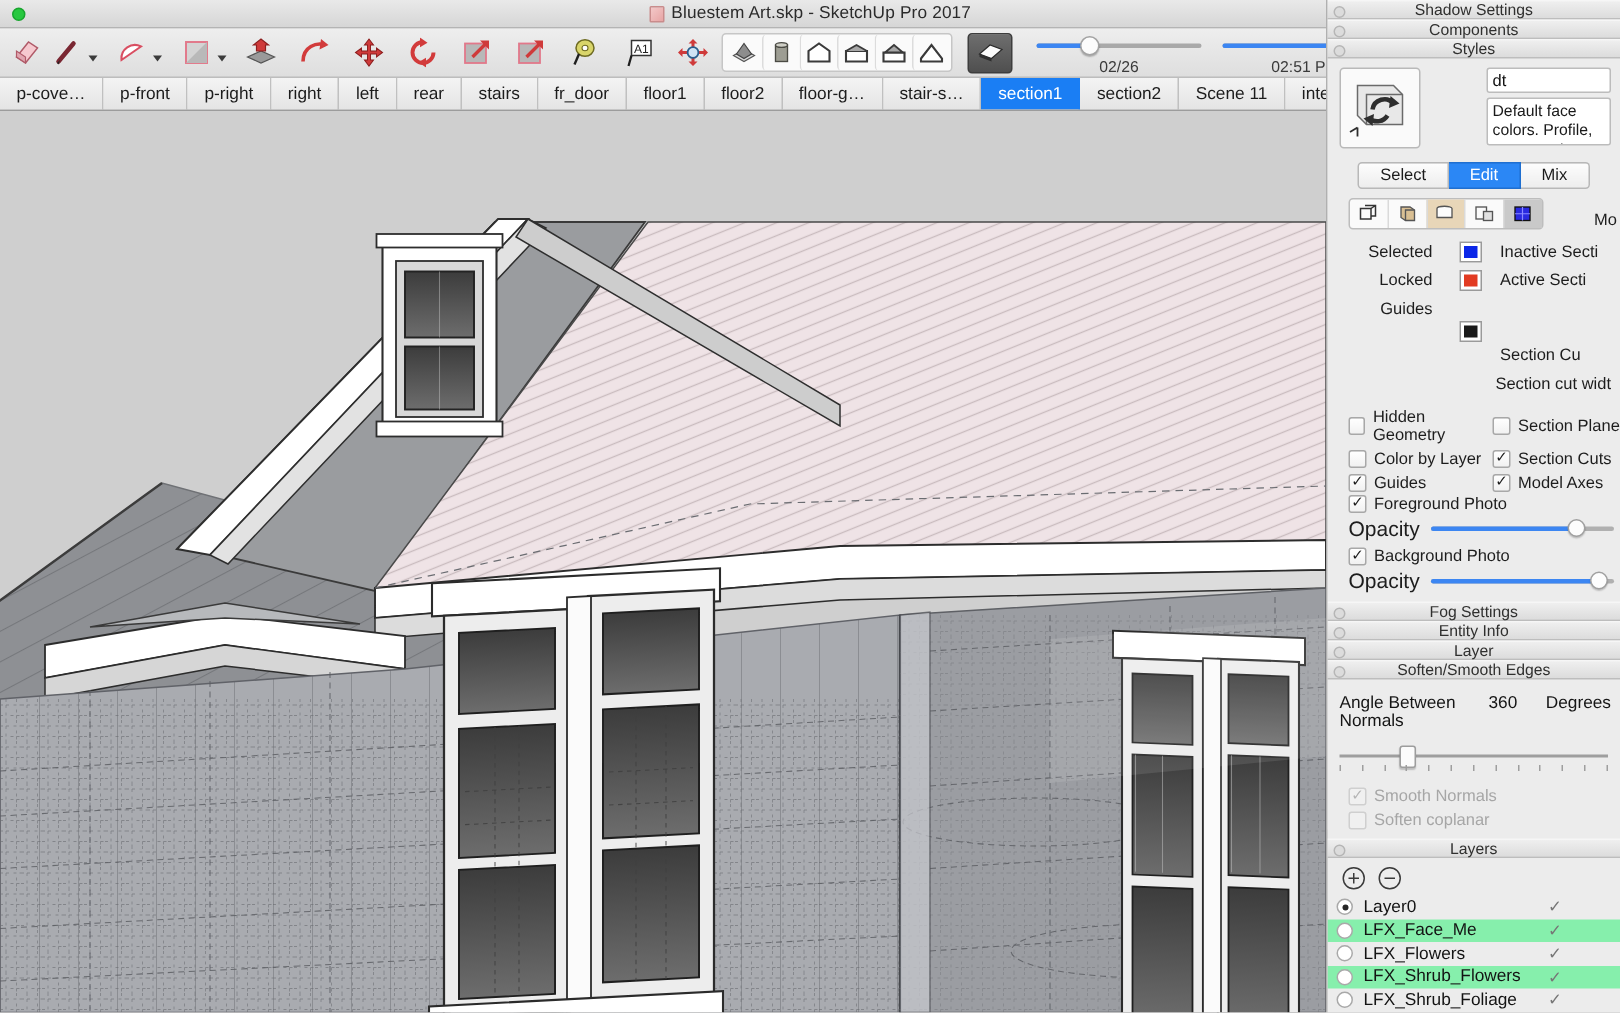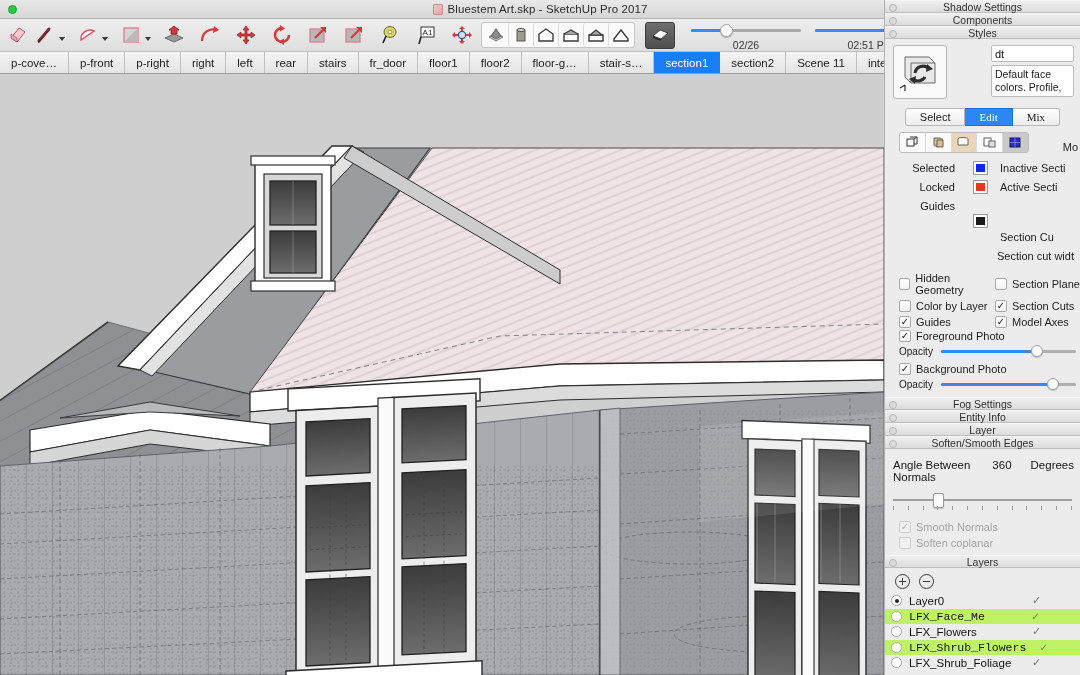--- a/index.html
+++ b/index.html
@@ -141,21 +141,21 @@
   }
   .segmented {
     display: flex; justify-content: center; margin: 7px 0 6px 0;
   }
   .seg {
     padding: 2px 14px; font-size: 11px; background: linear-gradient(#fdfdfd,#ededed);
     border: 1px solid #b8b8b8; color: #1b1b1b;
   }
   .seg:first-child { border-radius: 3px 0 0 3px; }
   .seg:last-child { border-radius: 0 3px 3px 0; }
-  .seg + .seg { border-left: none; font-family: Liberation Serif, serif; }
+  .seg + .seg { border-left: none; }
   .seg.active { background: #2b87f5; color: #fff; border-color: #1f6fd0; }
 
   .catbar {
     display: flex; margin: 0 6px 8px 14px; background: #fafafa;
     border: 1px solid #bdbdbd; border-radius: 3px; width: 130px; height: 21px;
   }
   .cat {
     flex: 1; display: flex; align-items: center; justify-content: center;
   }
   .cat + .cat { border-left: 1px solid #dadada; }
@@ -178,21 +178,21 @@
   .box {
     width: 12px; height: 12px; border: 1px solid #a8a8a8; border-radius: 2px;
     background: linear-gradient(#ffffff,#f1f1f1);
     display: flex; align-items: center; justify-content: center;
     font-size: 10px; color: #222; line-height: 1;
   }
   .box.checked::after { content: "✓"; font-size: 10px; color: #1c1c1c; }
 
   .mp-title { font-weight: bold; font-size: 11px; padding: 8px 0 3px 14px; color: #171717; }
   .op-row { display: flex; align-items: center; gap: 8px; padding: 2px 4px 2px 14px; }
-  .op-label { font-size: 10px; }
+  .op-label { font-size: 14px; }
   .op-slider { position: relative; flex: 1; height: 14px; }
   .op-track { position: absolute; top: 6px; left: 0; right: 0; height: 3px; background: #b0b0b0; border-radius: 2px; }
   .op-fill { position: absolute; top: 6px; left: 0; height: 3px; background: #3c86f2; border-radius: 2px; }
   .op-knob {
     position: absolute; top: 1px; width: 12px; height: 12px; border-radius: 50%;
     background: #fdfdfd; border: 1px solid #a0a0a0; box-shadow: 0 1px 1px rgba(0,0,0,.2);
   }
 
   .ss-row { display: flex; align-items: baseline; padding: 10px 6px 2px 8px; }
   .ss-label { font-size: 11.5px; color: #151515; }
@@ -229,21 +229,21 @@
     border-top: 1px solid #cfcfcf; border-bottom: 1px solid #c4c4c4;
     font-size: 10.5px; color: #2d2d2d; padding-left: 26px;
   }
   .lh-name { flex: 1; position: relative; }
   .lh-sort { position: absolute; right: 8px; top: 0px; font-size: 9px; color: #555; }
   .lh-vis { width: 62px; border-left: 1px solid #d2d2d2; padding-left: 8px; }
   .layer-row {
     display: flex; align-items: center; height: 15.5px;
     font-size: 11.5px; color: #131313; padding-left: 6px;
   }
-  .layer-row.alt { background: #bef264; font-family: Liberation Mono, monospace; }
+  .layer-row.alt { background: #86efac; }
   .radio {
     width: 11px; height: 11px; border-radius: 50%;
     background: #fff; border: 1px solid #a9a9a9; margin-right: 7px;
     display: flex; align-items: center; justify-content: center; flex: none;
   }
   .radio.on::after { content: ""; width: 4px; height: 4px; border-radius: 50%; background: #262626; }
   .layer-name { flex: 1; }
   .layer-vis { width: 62px; display: flex; justify-content: flex-start; padding-left: 14px; }
   .vis-check { font-size: 11px; color: #767676; }
 </style>

